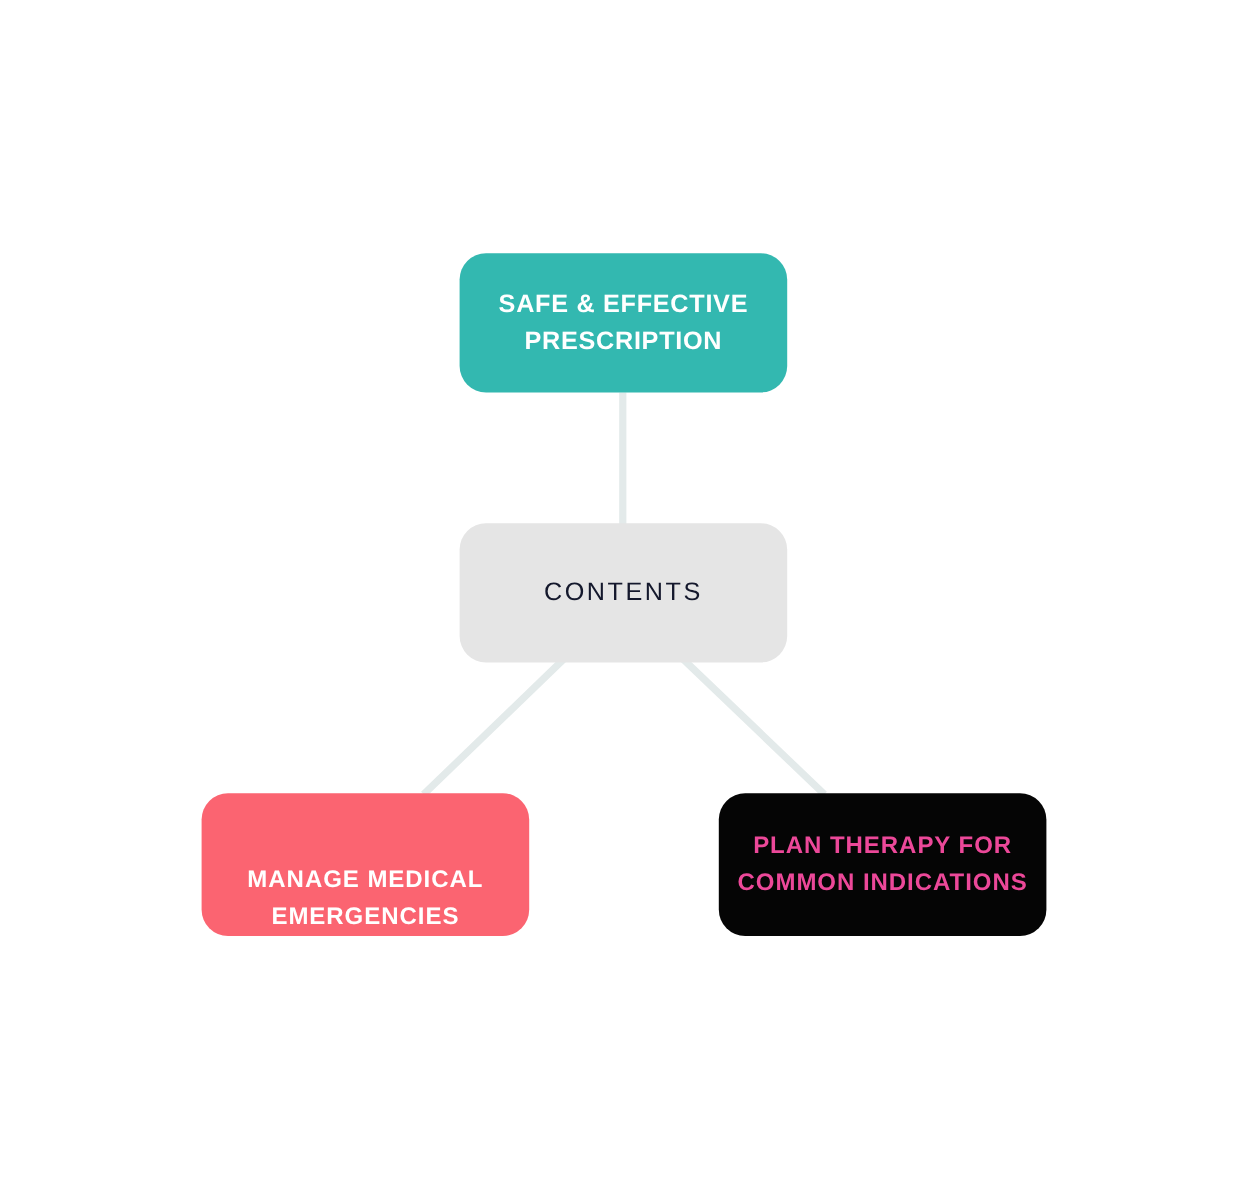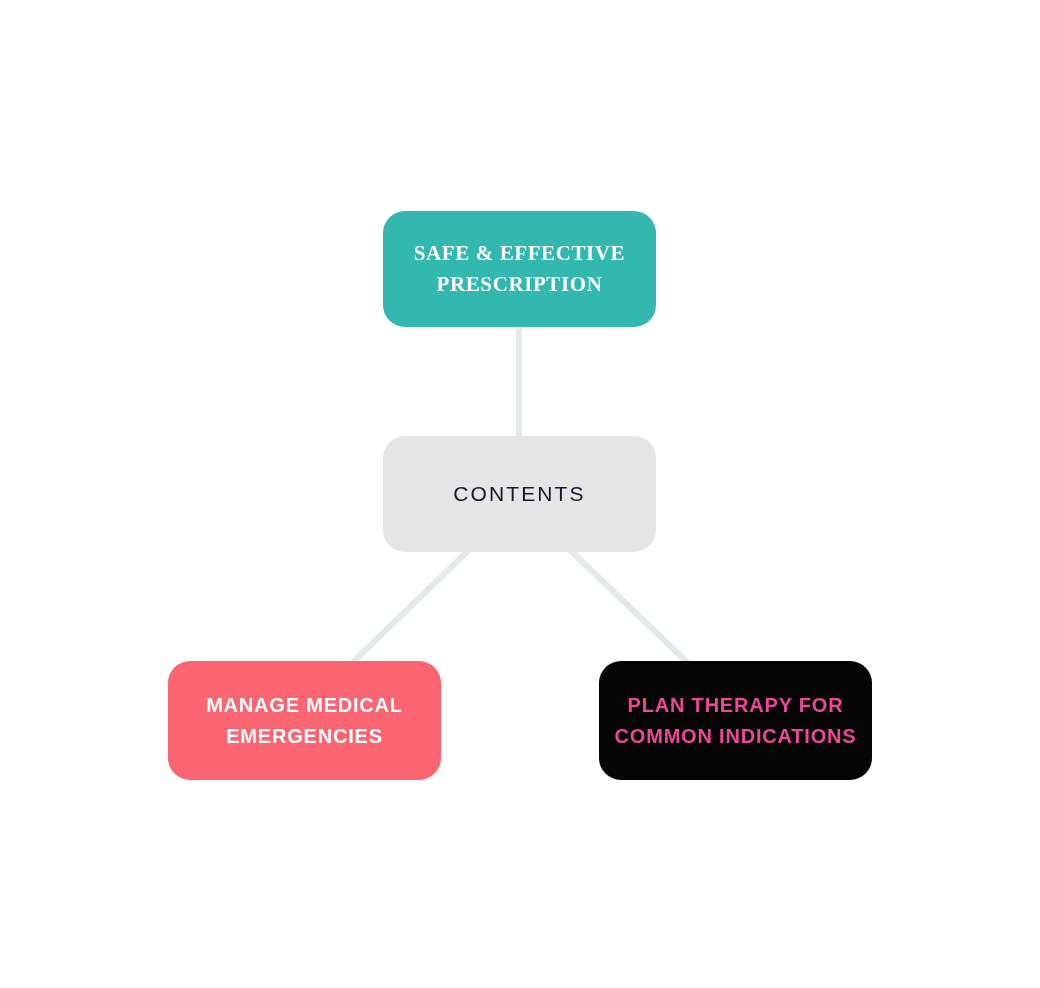--- a/index.html
+++ b/index.html
@@ -50,21 +50,20 @@
     height: 116px;
     background: #33b8b0;
     border-radius: 22px;
   }
   #node-root .node-label {
     color: #ffffff;
     font-size: 21px;
     font-weight: bold;
     letter-spacing: 0.6px;
     line-height: 31px;
-    font-family: Liberation Serif, serif;
   }
   
   #node-contents {
     left: 383px;
     top: 436px;
     width: 273px;
     height: 116px;
     background: #e5e5e5;
     border-radius: 22px;
   }
@@ -76,20 +75,21 @@
     line-height: 30px;
   }
   
   #node-emergencies {
     left: 168px;
     top: 661px;
     width: 273px;
     height: 119px;
     background: #fb6471;
     border-radius: 22px;
+    align-items: flex-end;
   }
   #node-emergencies .node-label {
     color: #ffffff;
     font-size: 20px;
     font-weight: bold;
     letter-spacing: 0.8px;
     line-height: 31px;
   }
   
   #node-therapy {

